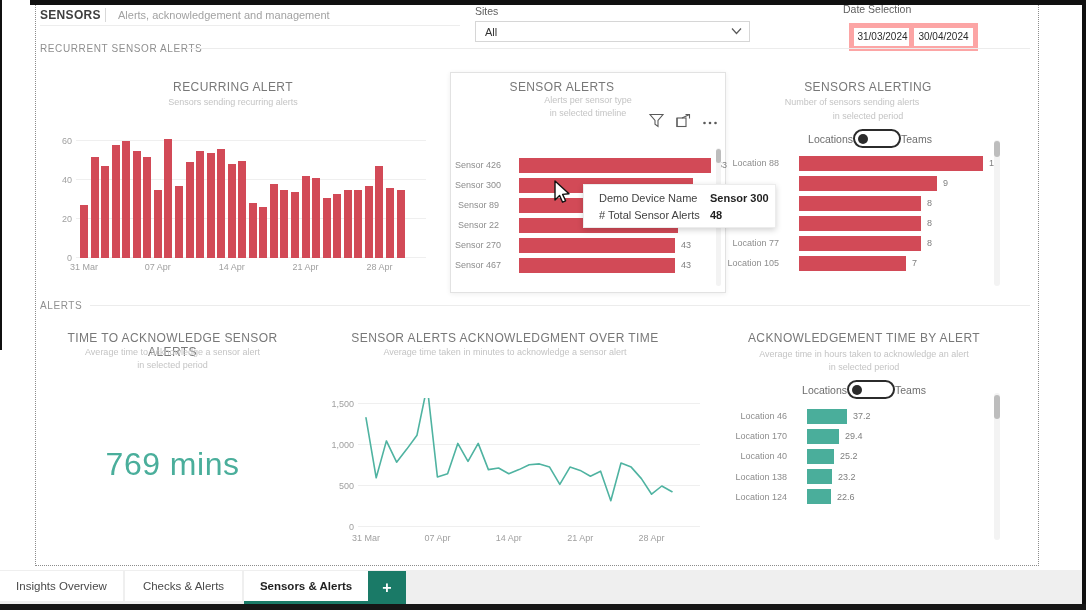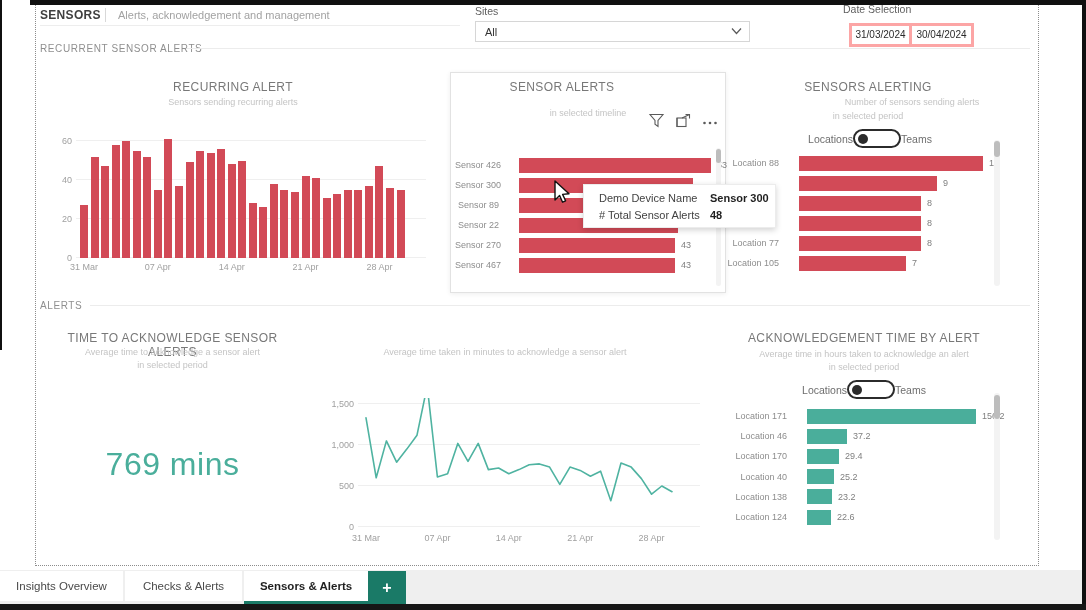--- a/index.html
+++ b/index.html
@@ -19,21 +19,21 @@
   
   .app-title{left:40px;top:8px;font-size:12px;font-weight:700;color:#3f3f3f;letter-spacing:.3px;}
   .hdr-sep{left:105px;top:8px;width:1px;height:14px;background:#d8d8d8;}
   .app-sub{left:118px;top:9px;font-size:11px;color:#a2a2a2;}
   .hdr-underline{left:40px;top:25px;width:420px;height:1px;background:#ededed;}
   .sites-label{left:475px;top:5px;font-size:10.5px;color:#5f5f5f;}
   .sites-box{left:475px;top:21px;width:275px;height:21px;background:#fff;border:1px solid #d6d6d6;
     font-size:11px;color:#333;line-height:21px;padding-left:9px;box-sizing:border-box;}
   .sites-chevron{left:731px;top:27px;}
   .date-label{left:843px;top:3px;font-size:10.5px;color:#5f5f5f;}
-  .date-box{top:23px;height:18px;background:#fff;border:3px solid #fca5a5;font-size:10px;color:#2b2b2b;
+  .date-box{top:23px;height:18px;background:#fff;border:5px solid #fca5a5;font-size:10px;color:#2b2b2b;
     text-align:center;line-height:18px;}
   .date-from{left:849px;width:57px;}
   .date-to{left:909px;width:59px;}
 
   
   .section-label{font-size:10px;color:#8f8f8f;letter-spacing:.6px;}
   .section-line{height:1px;background:#ececec;}
 
   
   .c-title{font-size:12px;color:#787878;letter-spacing:.4px;text-align:center;}
@@ -160,20 +160,21 @@
       <div class="vbar" style="left: 320.5px; height: 68.25px; background: rgb(210, 74, 87);"></div>
       <div class="xtick" style="top: 127px; left: 8px;">31 Mar</div>
       <div class="xtick" style="top: 127px; left: 81.85px;">07 Apr</div>
       <div class="xtick" style="top: 127px; left: 155.7px;">14 Apr</div>
       <div class="xtick" style="top: 127px; left: 229.55px;">21 Apr</div>
       <div class="xtick" style="top: 127px; left: 303.4px;">28 Apr</div>
     </div>
 
   <div class="abs card"></div>
   <div class="abs c-title" style="left:450px;top:80px;width:224px;">SENSOR ALERTS</div>
+  <div class="abs c-sub" style="left:450px;top:95px;width:276px;">Alerts per sensor type</div>
   <div class="abs c-sub" style="left:450px;top:108px;width:276px;">in selected timeline</div>
   <div class="abs icon-row" style="left:648px;top:112px;">
     <span>
       <svg width="17" height="17" viewBox="0 0 17 17">
           <path d="M2 2.5 H15 L10 8.5 V14.5 L7 12.2 V8.5 Z" fill="none" stroke="#5a5a5a" stroke-width="1.1"></path>
         </svg>
     </span>
     <span>
       <svg width="17" height="17" viewBox="0 0 17 17">
           <path d="M2 6 V14.5 H11 M2 9 V14.5 H8" fill="none" stroke="#5a5a5a" stroke-width="1.1"></path>
@@ -219,21 +220,21 @@
         <div class="hlabel" style="width: 44px;">Sensor 467</div>
         <div class="hbarbar" style="width: 156px; height: 15px; background: rgb(210, 74, 87);"></div>
         <div class="hval">43</div>
       </div>
     </div>
   <div class="abs sb-track" style="left:716px;top:148px;width:5px;height:138px;">
     <div class="sb-thumb" style="position:absolute;left:0;top:1px;width:5px;height:14px;"></div>
   </div>
 
   <div class="abs c-title" style="left:740px;top:80px;width:256px;">SENSORS ALERTING</div>
-  <div class="abs c-sub" style="left:784px;top:97px;width:256px;">Number of sensors sending alerts</div>
+  <div class="abs c-sub" style="left:724px;top:97px;width:256px;">Number of sensors sending alerts</div>
   <div class="abs c-sub" style="left:740px;top:111px;width:256px;">in selected period</div>
   <div class="abs toggle-row" style="left:745px;top:129px;width:250px;">
     <span>Locations</span>
     <span class="pill">
         <span class="knob"></span>
       </span>
     <span>Teams</span>
   </div>
   <div class="abs" id="loc-rows" style="left:723px;top:153px;">
       <div class="hrow" style="height: 20px;">
@@ -272,20 +273,21 @@
   </div>
 
   <div class="abs section-label" style="left:40px;top:300px;">ALERTS</div>
   <div class="abs section-line" style="left:90px;top:305px;width:940px;"></div>
 
   <div class="abs c-title" style="left:60px;top:331px;width:225px;">TIME TO ACKNOWLEDGE SENSOR ALERTS</div>
   <div class="abs c-sub" style="left:60px;top:347px;width:225px;">Average time to acknowledge a sensor alert</div>
   <div class="abs c-sub" style="left:60px;top:360px;width:225px;">in selected period</div>
   <div class="abs kpi-value" style="left:60px;top:446px;width:225px;">769 mins</div>
 
+  <div class="abs c-title" style="left:350px;top:331px;width:310px;">SENSOR ALERTS ACKNOWLEDGMENT OVER TIME</div>
   <div class="abs c-sub" style="left:350px;top:347px;width:310px;">Average time taken in minutes to acknowledge a sensor alert</div>
   <div class="plot" id="line-plot" style="left:358px;top:398px;width:336px;height:131px;">
       <div class="gridline" style="bottom: 2px;"></div>
       <div class="ytick" style="bottom: -3px;">0</div>
       <div class="gridline" style="bottom: 43px;"></div>
       <div class="ytick" style="bottom: 38px;">500</div>
       <div class="gridline" style="bottom: 84px;"></div>
       <div class="ytick" style="bottom: 79px;">1,000</div>
       <div class="gridline" style="bottom: 125px;"></div>
       <div class="ytick" style="bottom: 120px;">1,500</div>
@@ -304,25 +306,20 @@
   <div class="abs c-sub" style="left:728px;top:362px;width:272px;">in selected period</div>
   <div class="abs toggle-row" style="left:728px;top:380px;width:272px;">
     <span>Locations</span>
     <span class="pill">
         <span class="knob"></span>
       </span>
     <span>Teams</span>
   </div>
   <div class="abs" id="ack-rows" style="left:729px;top:406px;">
       <div class="hrow" style="height: 20.2px;">
-        <div class="hlabel" style="width: 58px;">Location 171</div>
-        <div class="hbarbar" style="width: 169px; height: 15px; background: rgb(74, 174, 155);"></div>
-        <div class="hval">156.2</div>
-      </div>
-      <div class="hrow" style="height: 20.2px;">
         <div class="hlabel" style="width: 58px;">Location 46</div>
         <div class="hbarbar" style="width: 40px; height: 15px; background: rgb(74, 174, 155);"></div>
         <div class="hval">37.2</div>
       </div>
       <div class="hrow" style="height: 20.2px;">
         <div class="hlabel" style="width: 58px;">Location 170</div>
         <div class="hbarbar" style="width: 32px; height: 15px; background: rgb(74, 174, 155);"></div>
         <div class="hval">29.4</div>
       </div>
       <div class="hrow" style="height: 20.2px;">

